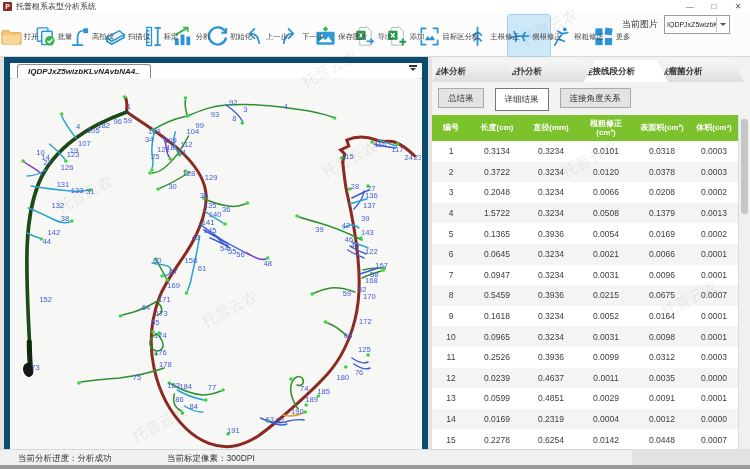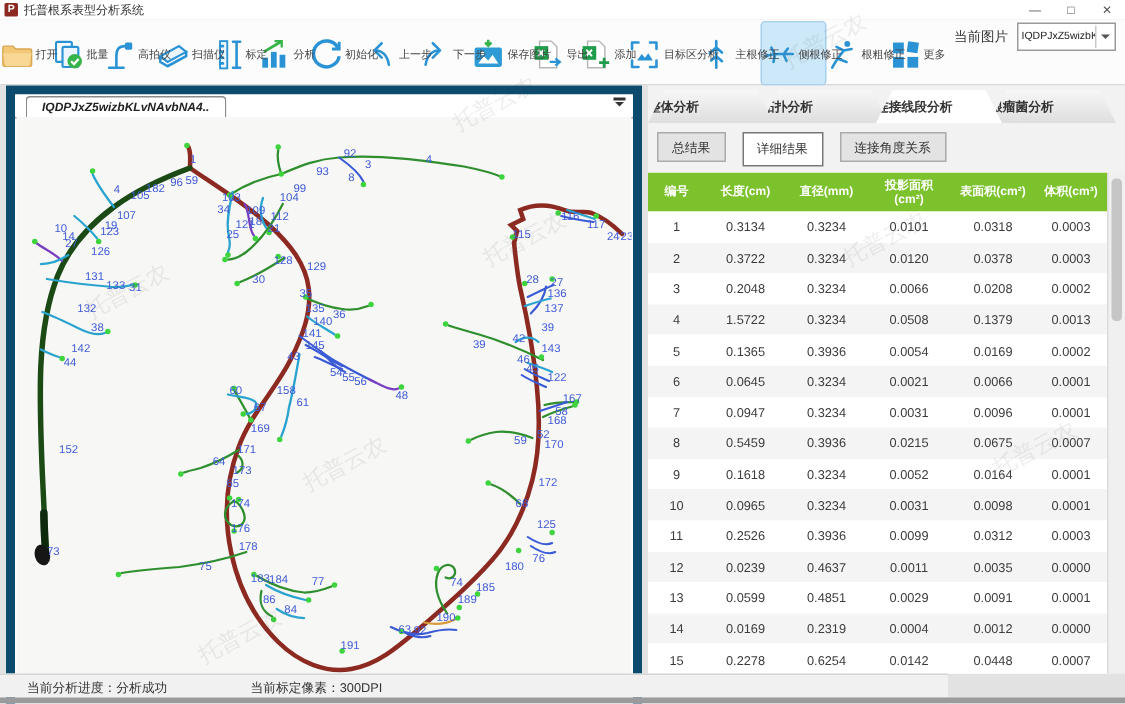--- a/index.html
+++ b/index.html
@@ -10,21 +10,21 @@
   .applogo{width:9px;height:9px;margin:0 4px 0 3px;background:#8c2a22;border-radius:1px;color:#fff;font-size:7px;line-height:9px;text-align:center;font-weight:bold}
   .apptitle{font-size:8px;color:#333}
   .wctrls{margin-left:auto;display:flex;align-items:center}
   .wctrl{width:24px;text-align:center;font-size:8px;color:#555;line-height:13px}
   
   .toolbar{position:absolute;left:0;top:13px;width:750px;height:44px;background:#fcfcfc;border-bottom:1px solid #d8d8d8;display:flex;align-items:flex-start;padding-top:2px;box-sizing:border-box}
   .titem{display:flex;flex-direction:row;align-items:center;justify-content:flex-start;height:40px;padding-top:1px;border-radius:2px}
   .titem svg{width:23px;height:23px;flex:0 0 auto}
   .tlabel{font-size:8px;color:#444;white-space:nowrap;margin-top:1px;transform:scale(.92)}
   .titem.selected{background:#cde8f8;outline:1px solid #a5cfee}
-  .curimg{margin-left:auto;display:flex;align-items:center;padding-right:6px}
+  .curimg{margin-left:auto;display:flex;align-items:center;padding-right:20px}
   .curimg-label{font-size:9px;color:#333;margin-right:6px;white-space:nowrap}
   .dropdown{width:64px;height:17px;background:#fff;border:1px solid #9a9a9a;display:flex;align-items:center;font-size:7px;color:#222}
   .dropdown .dval{flex:1;overflow:hidden;white-space:nowrap;padding-left:2px}
   .darrow{width:12px;height:15px;border-left:1px solid #c9c9c9;display:flex;align-items:center;justify-content:center}
   .darrow:after{content:"";border:3px solid transparent;border-top-color:#555;margin-top:3px}
   
   .viewer{position:absolute;left:4px;top:57px;width:424px;height:440px;background:#fff;border:6px solid #0c4a6e;box-sizing:border-box}
   .vtabbar{height:15px;border-bottom:1px solid #9a9a9a;display:flex;align-items:flex-end;background:#fff;position:relative}
   .vtab{margin-left:7px;height:13px;padding:0 10px;border:1px solid #8a8a8a;border-bottom:none;border-radius:3px 3px 0 0;background:#fff;font-size:8px;font-weight:bold;font-style:italic;color:#222;line-height:13px;white-space:nowrap}
   .vtab-menu{position:absolute;right:4px;top:2px;width:10px;height:9px;display:flex;flex-direction:column;align-items:center}
@@ -497,21 +497,21 @@
   <div class="abtns">
     <div class="abtn">总结果</div>
     <div class="abtn selected">详细结果</div>
     <div class="abtn">连接角度关系</div>
   </div>
   <div class="tablewrap">
     <div class="thead">
       <div class="thcell">编号</div>
       <div class="thcell">长度(cm)</div>
       <div class="thcell">直径(mm)</div>
-      <div class="thcell">投影面积 (cm²)</div>
+      <div class="thcell">根粗修正 (cm²)</div>
       <div class="thcell">表面积(cm²)</div>
       <div class="thcell">体积(cm³)</div>
     </div>
     <div id="table-body">
         <div class="trow">
           <div class="tcell">1</div>
           <div class="tcell">0.3134</div>
           <div class="tcell">0.3234</div>
           <div class="tcell">0.0101</div>
           <div class="tcell">0.0318</div>

